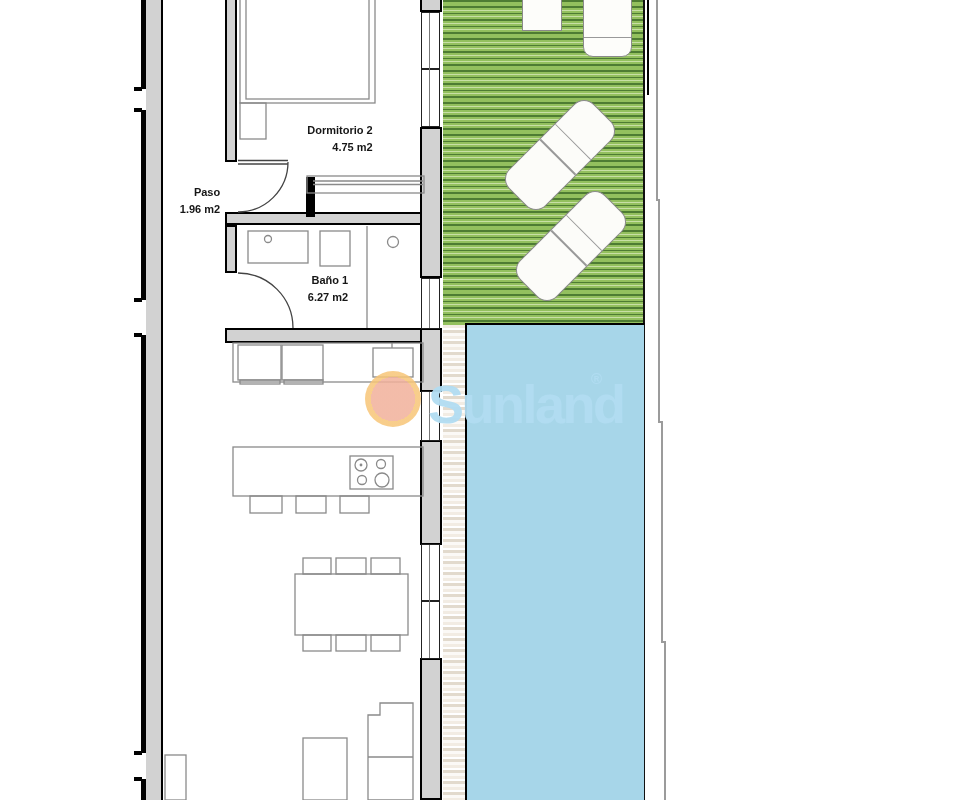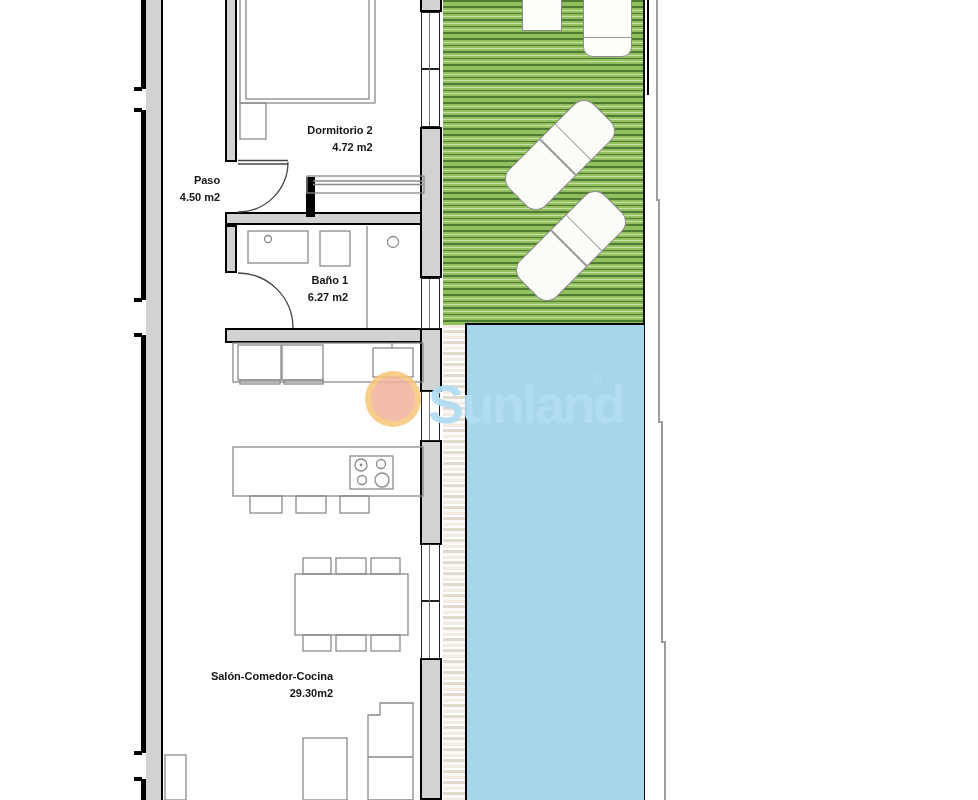--- a/index.html
+++ b/index.html
@@ -196,32 +196,28 @@
     <g>
       <rect x="303" y="738" width="44" height="62"></rect>
     </g>
     <g>
       <rect x="165" y="755" width="21" height="45"></rect>
     </g>
   </svg>
 
   <div class="lbl" style="left:340px;top:122px;">
     <div>Dormitorio 2</div>
-    <div>4.72 m2</div>
-  </div>
-  <div class="lbl" style="left:200px;top:172px;">
+    <div>4.75 m2</div>
+  </div>
+  <div class="lbl" style="left:200px;top:184px;">
     <div>Paso</div>
-    <div>4.50 m2</div>
+    <div>1.96 m2</div>
   </div>
   <div class="lbl" style="left:328px;top:272px;">
     <div>Baño 1</div>
     <div>6.27 m2</div>
   </div>
-  <div class="lbl" style="left:272px;top:668px;">
-    <div>Salón-Comedor-Cocina</div>
-    <div>29.30m2</div>
-  </div>
 
   <div id="logo-sun"></div>
   <div id="logo-text">Sunland</div>
   <div id="logo-reg">®</div>
 
 </div>
 
 </body></html>

